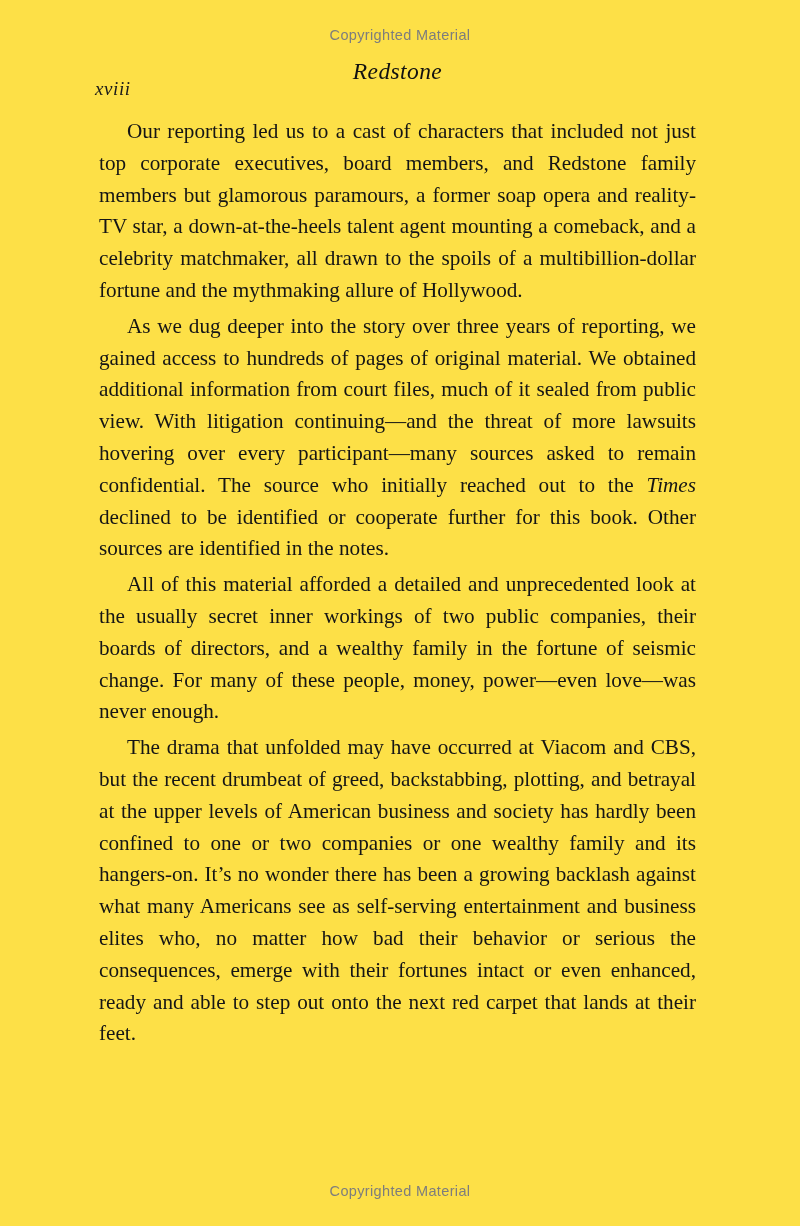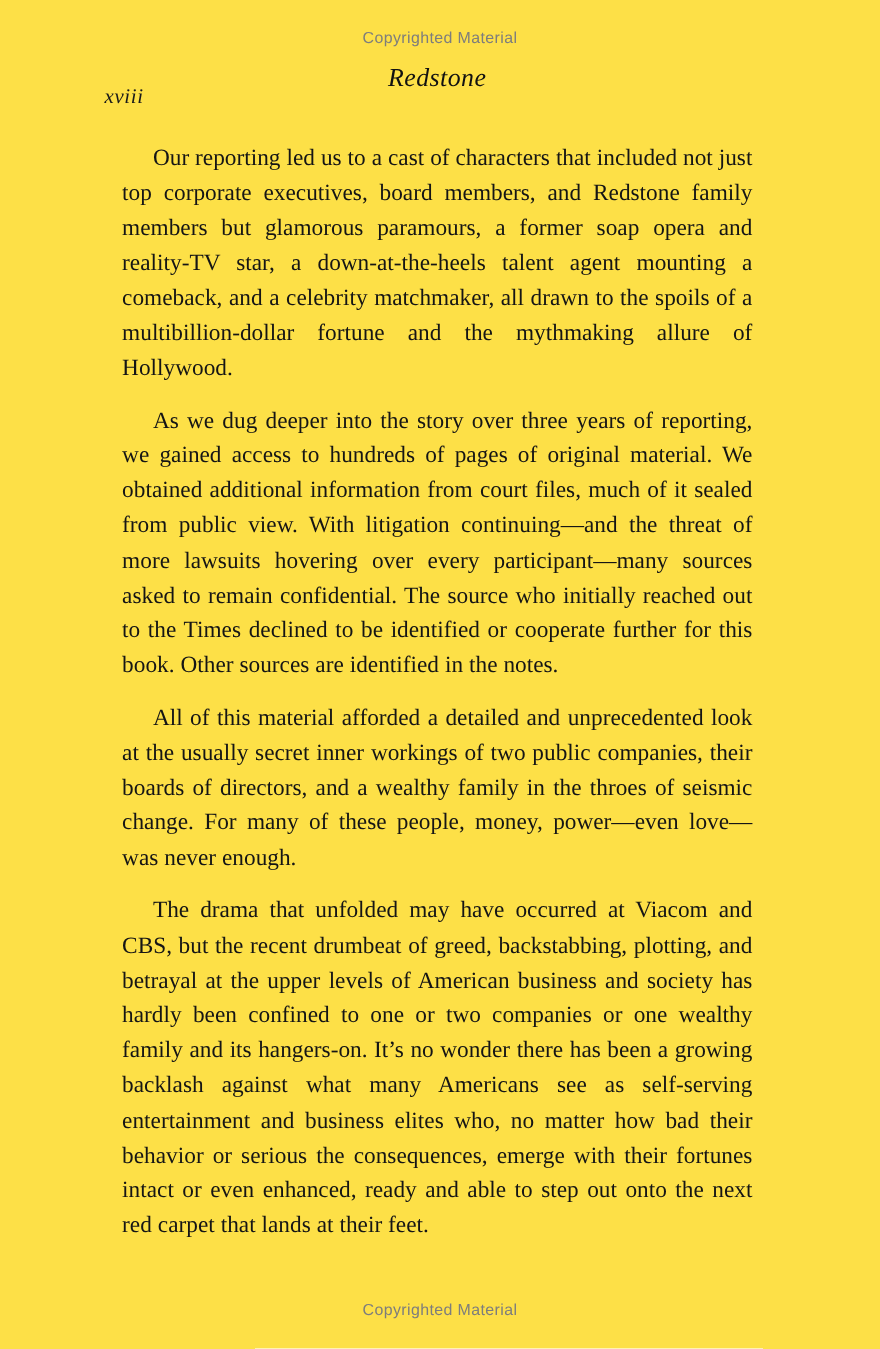--- a/index.html
+++ b/index.html
@@ -65,56 +65,57 @@
 
   
   .body-column {
     position: absolute;
     left: 95px;
     top: 112px;
     width: 605px;
   }
 
   .para {
-    margin: 16px;
+    margin: 4px;
     text-indent: 28px;
     text-align: justify;
     text-justify: inter-word;
     font-size: 21.2px;
     line-height: 31.8px;
     color: #151515;
     hyphens: auto;
     -webkit-hyphens: auto;
     word-spacing: 0.1px;
   }
 
   .para + .para { margin-top: 0; }
 
   .para em, .ital {
+    font-style: italic;
   }
 </style>
 </head>
 <body>
 
 <div class="page">
 
   <div class="watermark watermark-top">Copyrighted Material</div>
 
   <div class="running-head">
     <span class="folio">xviii</span>
     <span class="running-title">Redstone</span>
   </div>
 
   <div class="body-column">
 
     <p class="para">Our reporting led us to a cast of characters that included not just top corporate executives, board members, and Redstone family members but glamorous paramours, a former soap opera and reality-TV star, a down-at-the-heels talent agent mounting a comeback, and a celebrity matchmaker, all drawn to the spoils of a multibillion-dollar fortune and the mythmaking allure of Hollywood.</p>
 
     <p class="para"><span>As we dug deeper into the story over three years of reporting, we gained access to hundreds of pages of original material. We obtained additional information from court files, much of it sealed from public view. With litigation continuing—and the threat of more lawsuits hovering over every participant—many sources asked to remain confidential. The source who initially reached out to the </span><span class="ital">Times</span><span> declined to be identified or cooperate further for this book. Other sources are identified in the notes.</span></p>
 
-    <p class="para">All of this material afforded a detailed and unprecedented look at the usually secret inner workings of two public companies, their boards of directors, and a wealthy family in the throes of seismic change. For many of these people, money, power—even love—was never enough.</p>
+    <p class="para">All of this material afforded a detailed and unprecedented look at the usually secret inner workings of two public companies, their boards of directors, and a wealthy family in the fortune of seismic change. For many of these people, money, power—even love—was never enough.</p>
 
     <p class="para">The drama that unfolded may have occurred at Viacom and CBS, but the recent drumbeat of greed, backstabbing, plotting, and betrayal at the upper levels of American business and society has hardly been confined to one or two companies or one wealthy family and its hangers-on. It’s no wonder there has been a growing backlash against what many Americans see as self-serving entertainment and business elites who, no matter how bad their behavior or serious the consequences, emerge with their fortunes intact or even enhanced, ready and able to step out onto the next red carpet that lands at their feet.</p>
 
   </div>
 
   <div class="watermark watermark-bottom">Copyrighted Material</div>
 
 </div>
 
 </body></html>

